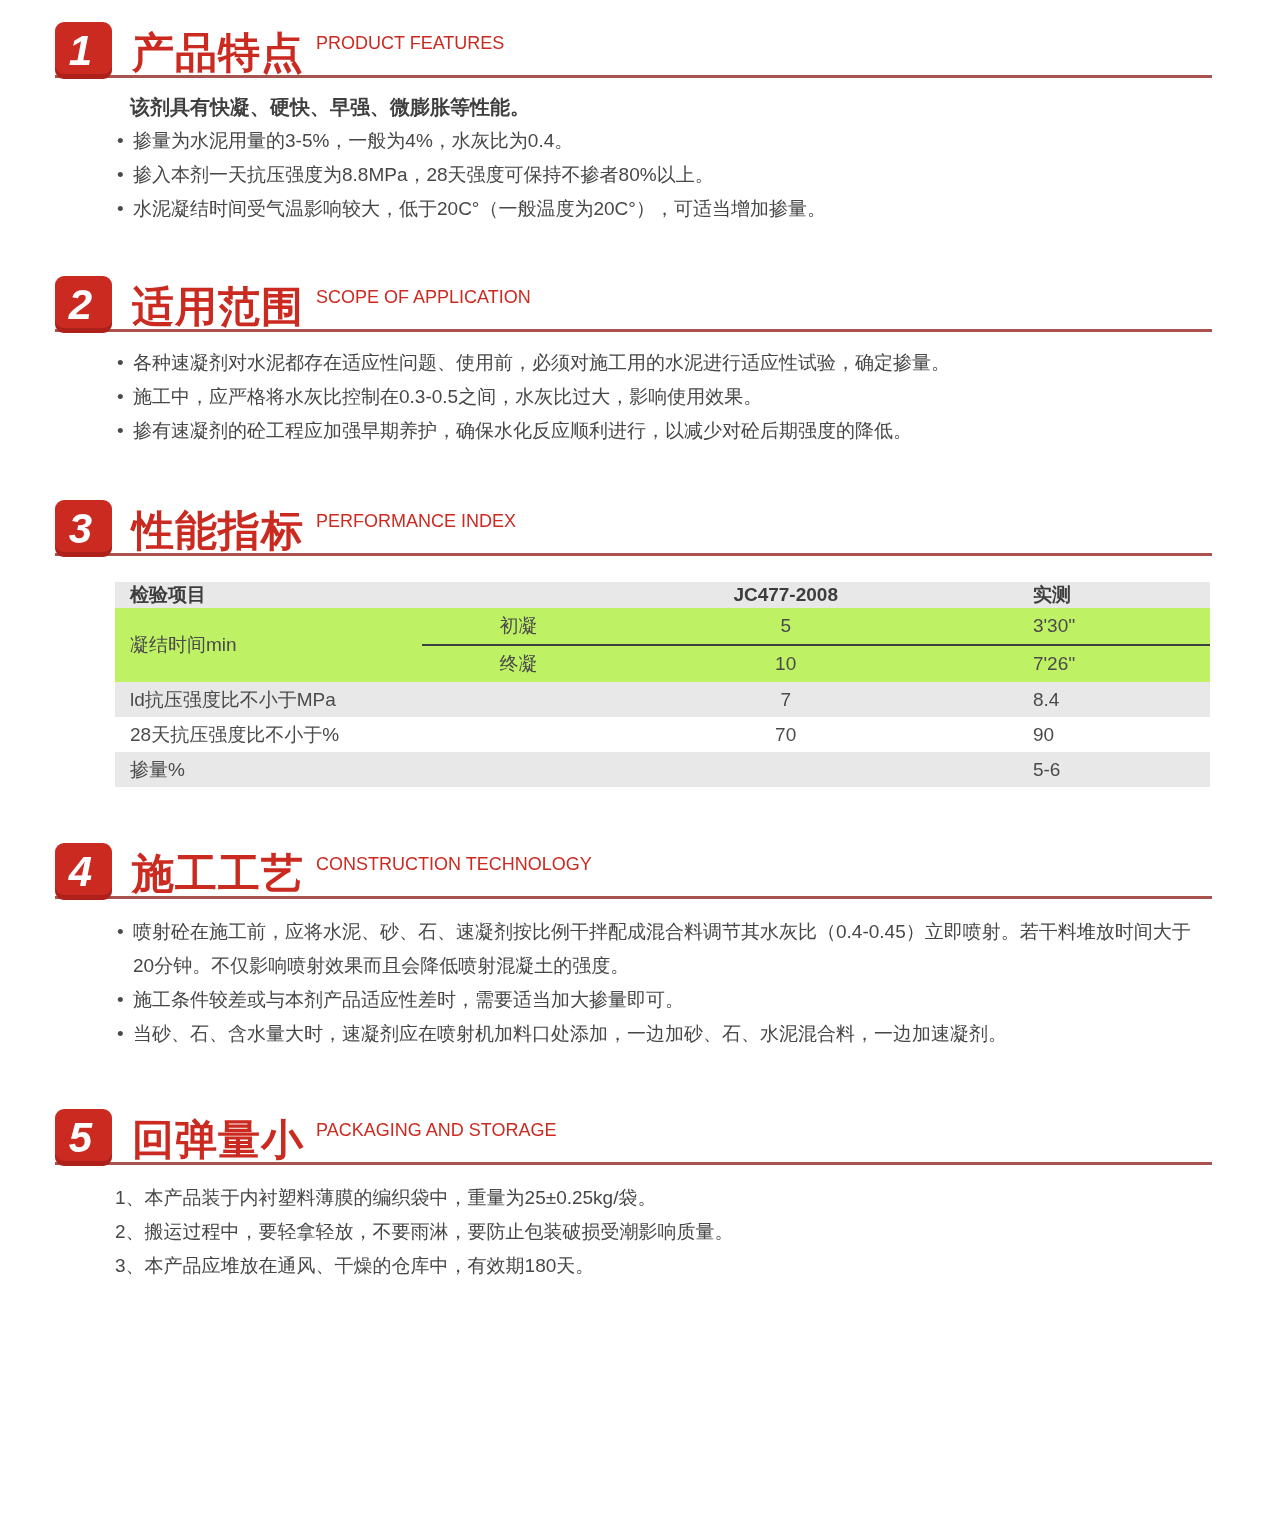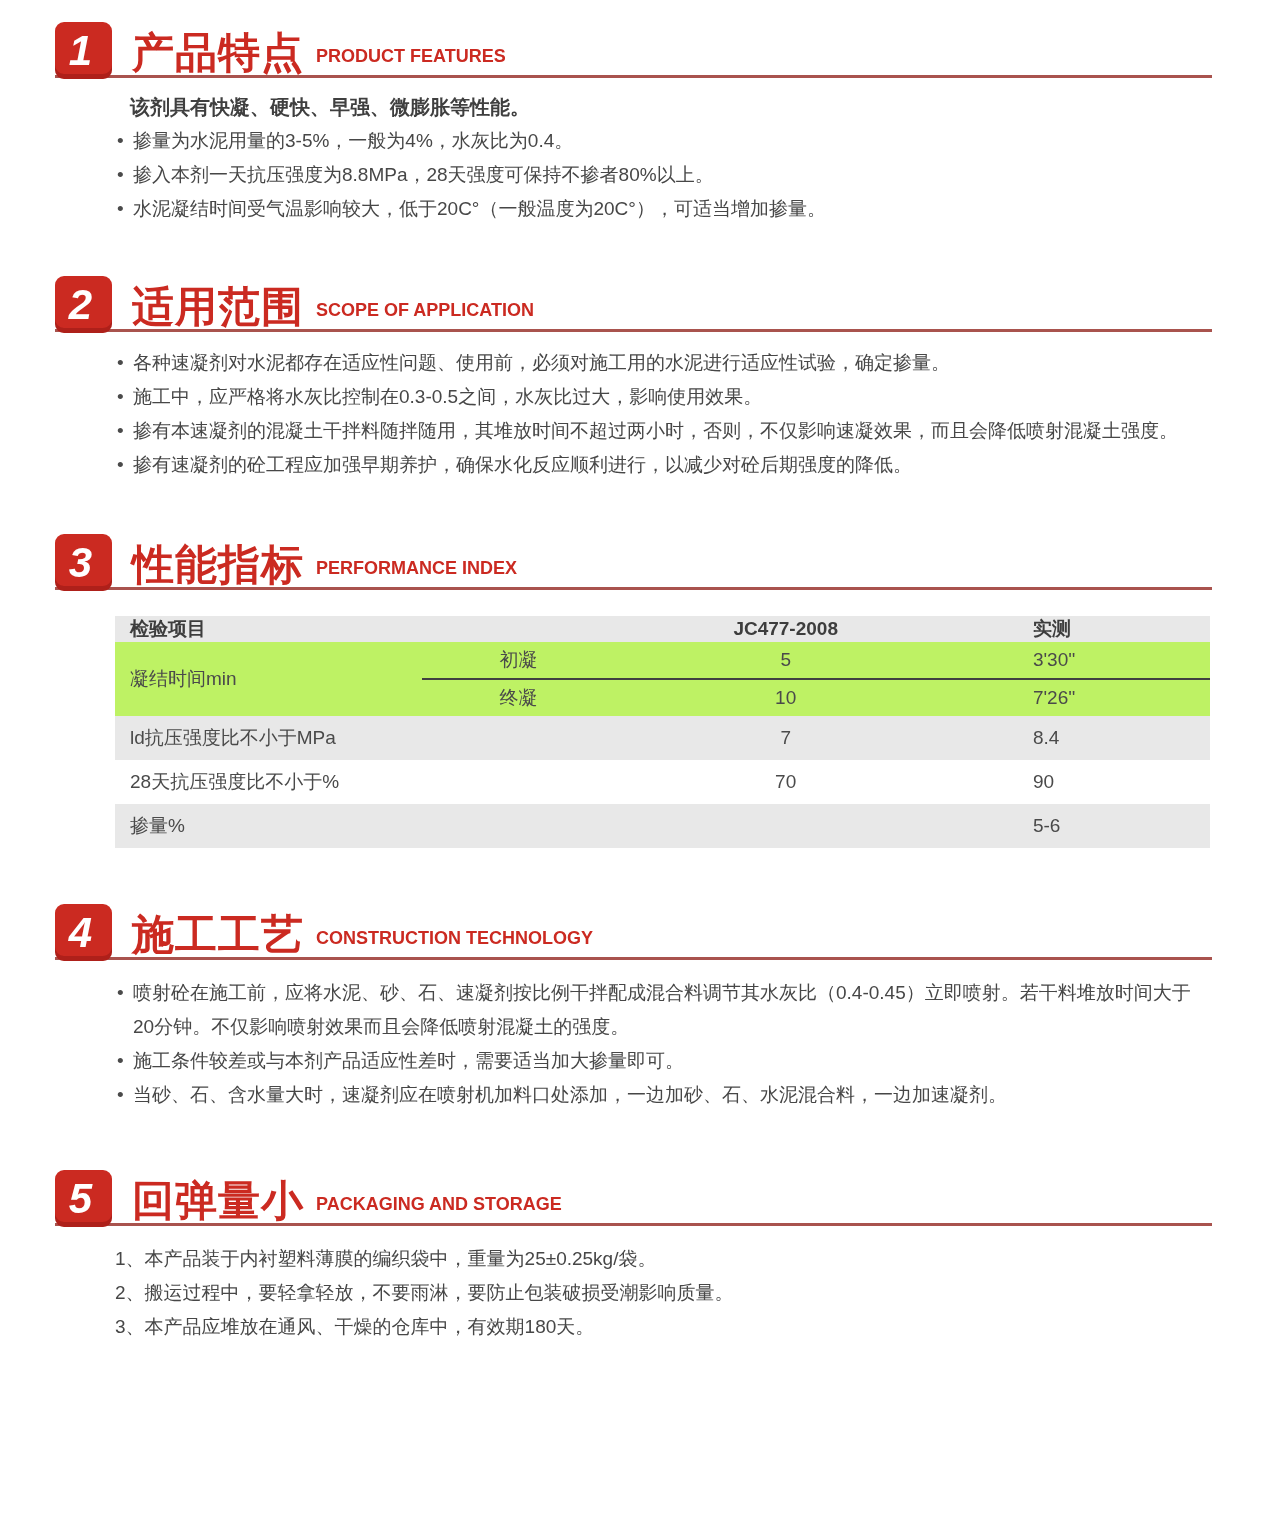--- a/index.html
+++ b/index.html
@@ -25,23 +25,23 @@
     margin-bottom:-4px;
     box-shadow:inset 0 -5px 0 rgba(110,10,10,.30);
     padding-right:6px;
   }
   .sec-title{
     font-size:42px; font-weight:bold; line-height:1;
     color:var(--accent,#cb2a21);
     margin-left:20px; letter-spacing:1px; padding-bottom:1px;
   }
   .sec-sub{
-    font-size:18px; font-weight:bold;
+    font-size:18px; font-weight:normal;
     color:var(--accent,#cb2a21);
-    margin-left:12px; padding-bottom:8px; white-space:nowrap;
+    margin-left:12px; padding-bottom:21px; white-space:nowrap;
   }
   .sec-body{ margin:12px 70px 0 115px; }
   .s1{ margin-top:20px; }
   .s2{ margin-top:48px; }
   .s3{ margin-top:50px; }
   .s4{ margin-top:54px; }
   .s5{ margin-top:56px; }
   .s2 .sec-body{ margin-top:14px; }
   .s3 .sec-body{ margin-top:26px; }
   .s4 .sec-body{ margin-top:16px; }
@@ -70,21 +70,21 @@
   .perf .c3{ width:41.5%; } .perf .c4{ width:18%; }
   .perf .thead td{
     background:var(--stripe,#e8e8e8); font-weight:bold; color:#3d3d3d;
     height:24px;
   }
   .perf td.first{ padding-left:15px; }
   .perf td.sub{ padding-left:78px; }
   .perf td.c{ text-align:center; }
   .perf td.meas{ padding-left:20px; }
   .perf .r-sub td{ height:37px; background:#bef264; }
-  .perf .r-std td{ height:44px; }
+  .perf .r-std td{ height:35px; }
   .perf .r-gray td{ background:var(--stripe,#e8e8e8); }
   .perf .r-white td{ background:#ffffff; }
   .perf tr.divider td{ border-top:2px solid #404040; }
 </style>
 </head>
 <body>
 
 <section class="s1">
   <header class="sec-head">
     <div class="badge">
@@ -108,21 +108,20 @@
     <div class="badge">
       <span>2</span>
     </div>
     <h1 class="sec-title">适用范围</h1>
     <span class="sec-sub">SCOPE OF APPLICATION</span>
   </header>
   <div class="sec-body">
     <ul class="bullets">
         <li>各种速凝剂对水泥都存在适应性问题、使用前，必须对施工用的水泥进行适应性试验，确定掺量。</li>
         <li>施工中，应严格将水灰比控制在0.3-0.5之间，水灰比过大，影响使用效果。</li>
-        <li>掺有本速凝剂的混凝土干拌料随拌随用，其堆放时间不超过两小时，否则，不仅影响速凝效果，而且会降低喷射混凝土强度。</li>
         <li>掺有速凝剂的砼工程应加强早期养护，确保水化反应顺利进行，以减少对砼后期强度的降低。</li>
       </ul>
   </div>
 </section>
 
 <section class="s3">
   <header class="sec-head">
     <div class="badge">
       <span>3</span>
     </div>

